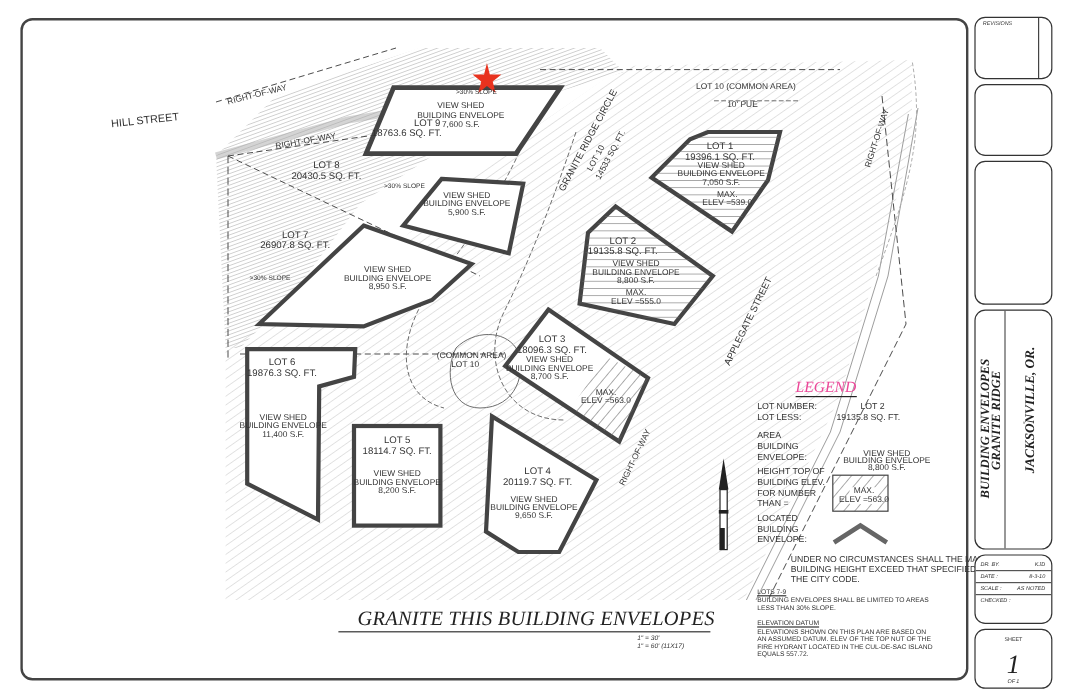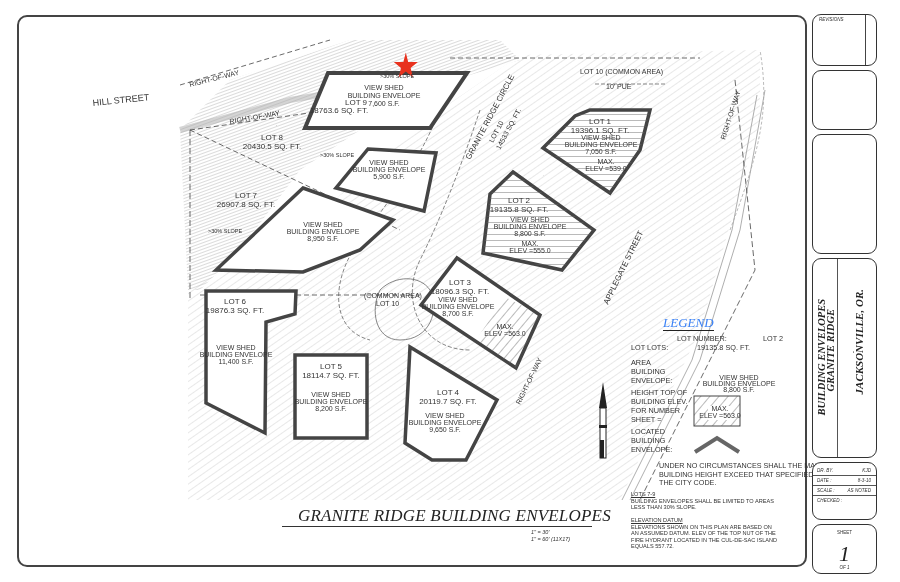--- a/index.html
+++ b/index.html
@@ -5,21 +5,21 @@
   html,body{margin:0;padding:0;background:#fff;}
   body{width:900px;height:582px;position:relative;overflow:hidden;font-family:"Liberation Sans",sans-serif;color:#222;}
   .sheet{position:absolute;left:17px;top:15px;width:790px;height:552px;border:2px solid #444;border-radius:10px;box-sizing:border-box;}
   svg.plan{position:absolute;left:0;top:0;}
   .t{font-family:"Liberation Sans",sans-serif;fill:#333;}
   .ts{font-size:7px;}
   .tm{font-size:8px;}
   .title{position:absolute;left:298px;top:506px;font-family:"Liberation Serif",serif;font-style:italic;font-size:17px;letter-spacing:.2px;color:#222;}
   .title-rule{position:absolute;left:282px;top:526px;width:310px;height:1px;background:#333;}
   .scale{position:absolute;left:531px;top:529px;font-size:5.5px;font-style:italic;line-height:7px;color:#333;}
-  .legend-title{position:absolute;left:663px;top:316px;font-family:"Liberation Serif",serif;font-style:italic;font-size:13px;color:#3b82f6;border-bottom:1px solid #222;line-height:14px;}
+  .legend-title{position:absolute;left:663px;top:316px;font-family:"Liberation Serif",serif;font-style:italic;font-size:13px;color:#ec4899;border-bottom:1px solid #222;line-height:14px;}
   .note{position:absolute;font-size:5.6px;line-height:6.6px;color:#333;text-transform:uppercase;}
   .note u{display:block;text-decoration:underline;}
   .bigwarn{position:absolute;left:659px;top:462px;font-size:7.2px;line-height:8.5px;color:#333;width:170px;}
   
   .tb{position:absolute;left:812px;width:65px;border:1.6px solid #333;border-radius:9px;box-sizing:border-box;background:#fff;}
   .tb-rev-label{position:absolute;left:6px;top:2px;font-size:4.5px;font-style:italic;color:#333;}
   .tb-vline{position:absolute;right:10px;top:0;bottom:0;width:1px;background:#444;}
   .vert{position:absolute;writing-mode:vertical-rl;transform:rotate(180deg);font-family:"Liberation Serif",serif;font-style:italic;font-weight:bold;color:#222;white-space:nowrap;}
   .tb-row{font-size:4.6px;font-style:italic;color:#333;height:9px;line-height:9px;padding-left:4px;border-bottom:1px solid #555;display:flex;justify-content:space-between;padding-right:5px;}
   .tb-row.noline{border-bottom:none;}
@@ -180,46 +180,46 @@
     <text class="t ts" x="739" y="386" text-anchor="middle">BUILDING ENVELOPE</text>
     <text class="t ts" x="739" y="392" text-anchor="middle">8,800 S.F.</text>
     <rect x="694" y="396" width="46" height="30" fill="url(#hatchD)" stroke="#444" stroke-width="1"></rect>
     <rect x="708" y="406" width="22" height="14" fill="#fff"></rect>
     <text class="t ts" x="720" y="411" text-anchor="middle">MAX.</text>
     <text class="t ts" x="720" y="418" text-anchor="middle">ELEV =563.0</text>
     <polyline points="695,452 717,438 739,452" fill="none" stroke="#666" stroke-width="4"></polyline>
   </g>
 </svg>
 
-<div class="title">GRANITE RIDGE BUILDING ENVELOPES</div>
+<div class="title">GRANITE THIS BUILDING ENVELOPES</div>
 <div class="title-rule"></div>
 <div class="scale">
   <div>1" = 30'</div>
   <div>1" = 60' (11X17)</div>
 </div>
 
 <div class="legend-title">LEGEND</div>
 <div style="position:absolute;left:631px;top:334px;font-size:7.3px;line-height:9px;color:#333;">
-  <div style="display:flex;margin-left:46px;">
+  <div style="display:flex;">
       <span style="width:62px">LOT NUMBER:</span>
       <span style="margin-left:24px">LOT 2</span>
     </div>
   <div style="display:flex;">
-      <span style="width:62px">LOT LOTS:</span>
+      <span style="width:62px">LOT LESS:</span>
       <span style="margin-left:4px">19135.8 SQ. FT.</span>
     </div>
   <div style="height:6px"></div>
   <div>AREA</div>
   <div>BUILDING</div>
   <div>ENVELOPE:</div>
   <div style="height:3px"></div>
   <div>HEIGHT TOP OF</div>
   <div>BUILDING ELEV.</div>
   <div>FOR NUMBER</div>
-  <div>SHEET =</div>
+  <div>THAN =</div>
   <div style="height:3px"></div>
   <div>LOCATED</div>
   <div>BUILDING</div>
   <div>ENVELOPE:</div>
 </div>
 <div class="bigwarn">UNDER NO CIRCUMSTANCES SHALL THE MAX. BUILDING HEIGHT EXCEED THAT SPECIFIED IN THE CITY CODE.</div>
 <div class="note" style="left:631px;top:491px;width:150px;">
   <u>LOTS 7-9</u>
   <span>BUILDING ENVELOPES SHALL BE LIMITED TO AREAS LESS THAN 30% SLOPE.</span>
 </div>

